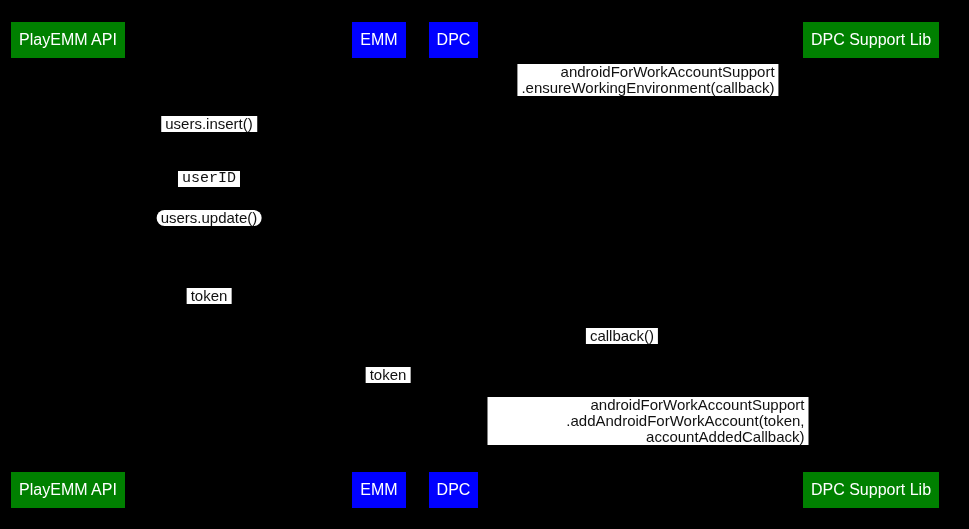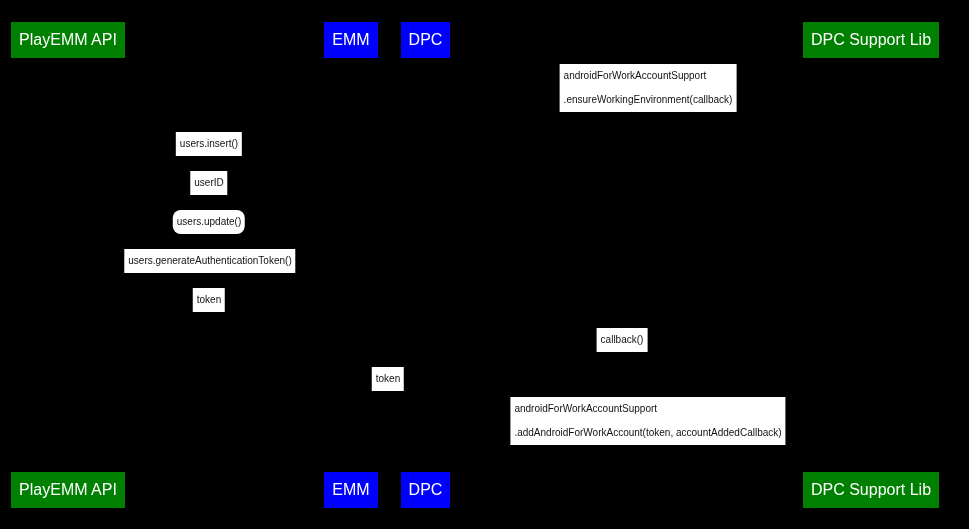--- a/index.html
+++ b/index.html
@@ -28,49 +28,48 @@
     height: 36px;
     display: flex;
     align-items: center;
     justify-content: center;
     color: var(--actor-text);
     font-size: 16px;
     white-space: nowrap;
     box-sizing: border-box;
   }
   .actor.green { background: var(--green); }
-  .actor.blue  { background: var(--blue); }
+  .actor.blue  { background: var(--blue); margin-left: 28px; }
   .msg {
     position: absolute;
     transform: translateX(-50%);
     background: var(--msg-bg);
     color: var(--msg-text);
-    font-size: 10px;
-    line-height: 24px;
+    font-size: 15px;
+    line-height: 16px;
     padding: 0 4px;
     white-space: pre-line;
-    text-align: left;
+    text-align: right;
   }
 </style>
 </head>
 <body>
 
 <div id="stage">
 
   <div class="actor green" style="left:11px;  top:22px; width:114px;">PlayEMM API</div>
   <div class="actor blue" style="left:324px; top:22px; width:54px;">EMM</div>
   <div class="actor blue" style="left:401px; top:22px; width:49px;">DPC</div>
   <div class="actor green" style="left:803px; top:22px; width:136px;">DPC Support Lib</div>
 
   <div class="msg" style="left:648px; top:64px;">androidForWorkAccountSupport
 .ensureWorkingEnvironment(callback)</div>
-  <div class="msg" style="left:209px; top:132px;">users.insert()</div>
-  <div class="msg" style="left:209px; top:171px;">userID</div>
+  <div class="msg" style="left:209px; top:116px;">users.insert()</div>
+  <div class="msg" style="left:209px; top:171px;font-family:Liberation Mono, monospace;">userID</div>
   <div class="msg" style="left:209px; top:210px;border-radius:8px;">users.update()</div>
-  <div class="msg" style="left:210px; top:249px;">users.generateAuthenticationToken()</div>
   <div class="msg" style="left:209px; top:288px;">token</div>
   <div class="msg" style="left:622px; top:328px;">callback()</div>
   <div class="msg" style="left:388px; top:367px;">token</div>
   <div class="msg" style="left:648px; top:397px;">androidForWorkAccountSupport
 .addAndroidForWorkAccount(token, accountAddedCallback)</div>
 
   <div class="actor green" style="left:11px;  top:472px; width:114px;">PlayEMM API</div>
   <div class="actor blue" style="left:324px; top:472px; width:54px;">EMM</div>
   <div class="actor blue" style="left:401px; top:472px; width:49px;">DPC</div>
   <div class="actor green" style="left:803px; top:472px; width:136px;">DPC Support Lib</div>

